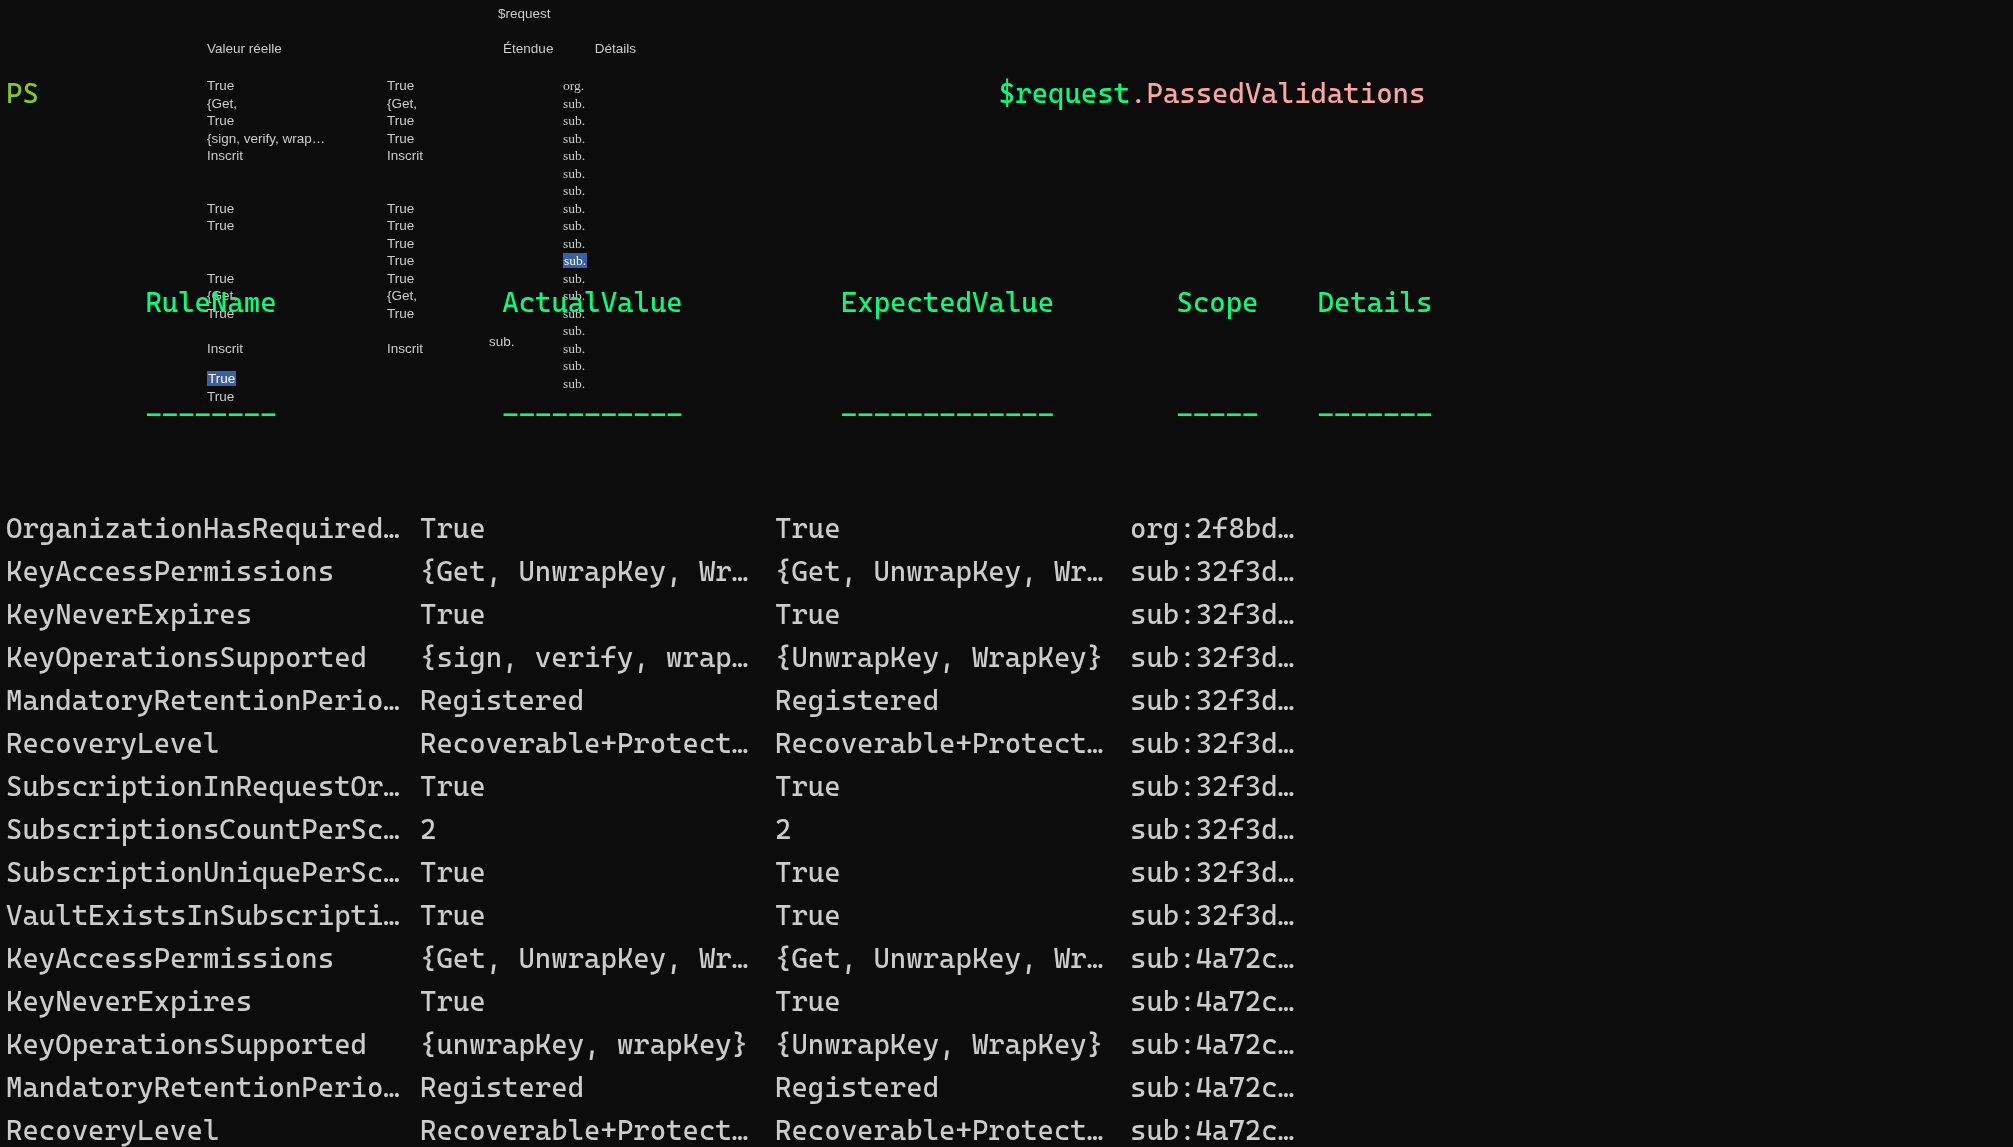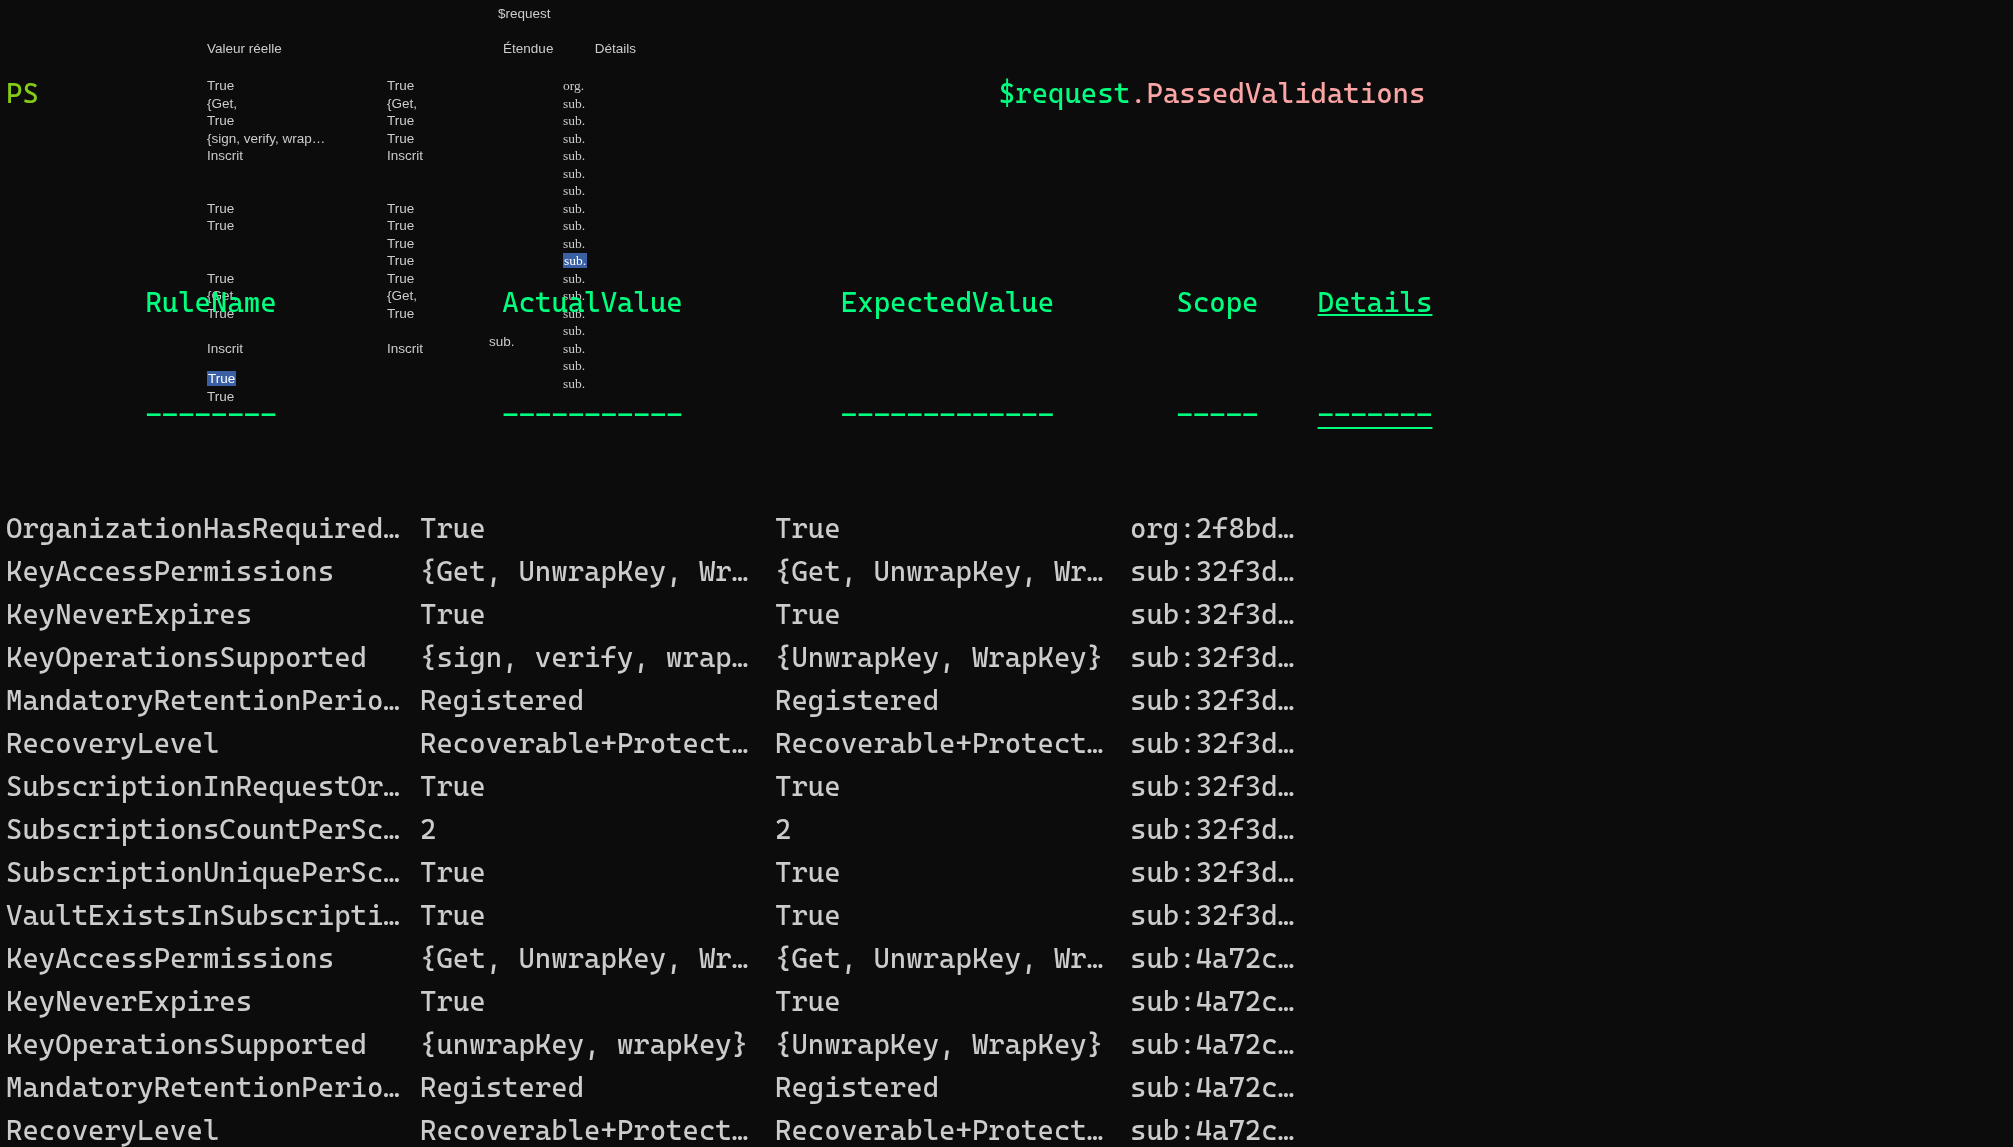--- a/index.html
+++ b/index.html
@@ -26,21 +26,21 @@
 
   .ps-prompt { color: #84cc16; }
   .ps-cmd    { color: #00ff7f; } 
   .ps-dot    { color: #fca5a5; } 
   .hdr       { color: #00ff7f; text-align: center; }
 
   .col-rule   { display: inline-block; width: 410px; overflow: hidden; text-overflow: ellipsis; }
   .col-actual { display: inline-block; width: 345px; overflow: hidden; text-overflow: ellipsis; margin-left: 4px;}
   .col-exp    { display: inline-block; width: 345px; overflow: hidden; text-overflow: ellipsis; margin-left: 10px;}
   .col-scope  { display: inline-block; width: 175px; overflow: hidden; text-overflow: ellipsis; margin-left: 10px;}
-  .col-det    { display: inline-block; width: 120px; overflow: hidden; text-overflow: ellipsis; margin-left: 10px; text-decoration: underline;}
+  .col-det    { display: inline-block; width: 120px; overflow: hidden; text-overflow: ellipsis; margin-left: 10px;}
 
   .row { white-space: nowrap; }
 
   
   .ghost {
     position: absolute;
     font-size: 13.5px;
     color: #cccccc;
     line-height: 17.5px;
     font-weight: 400;

